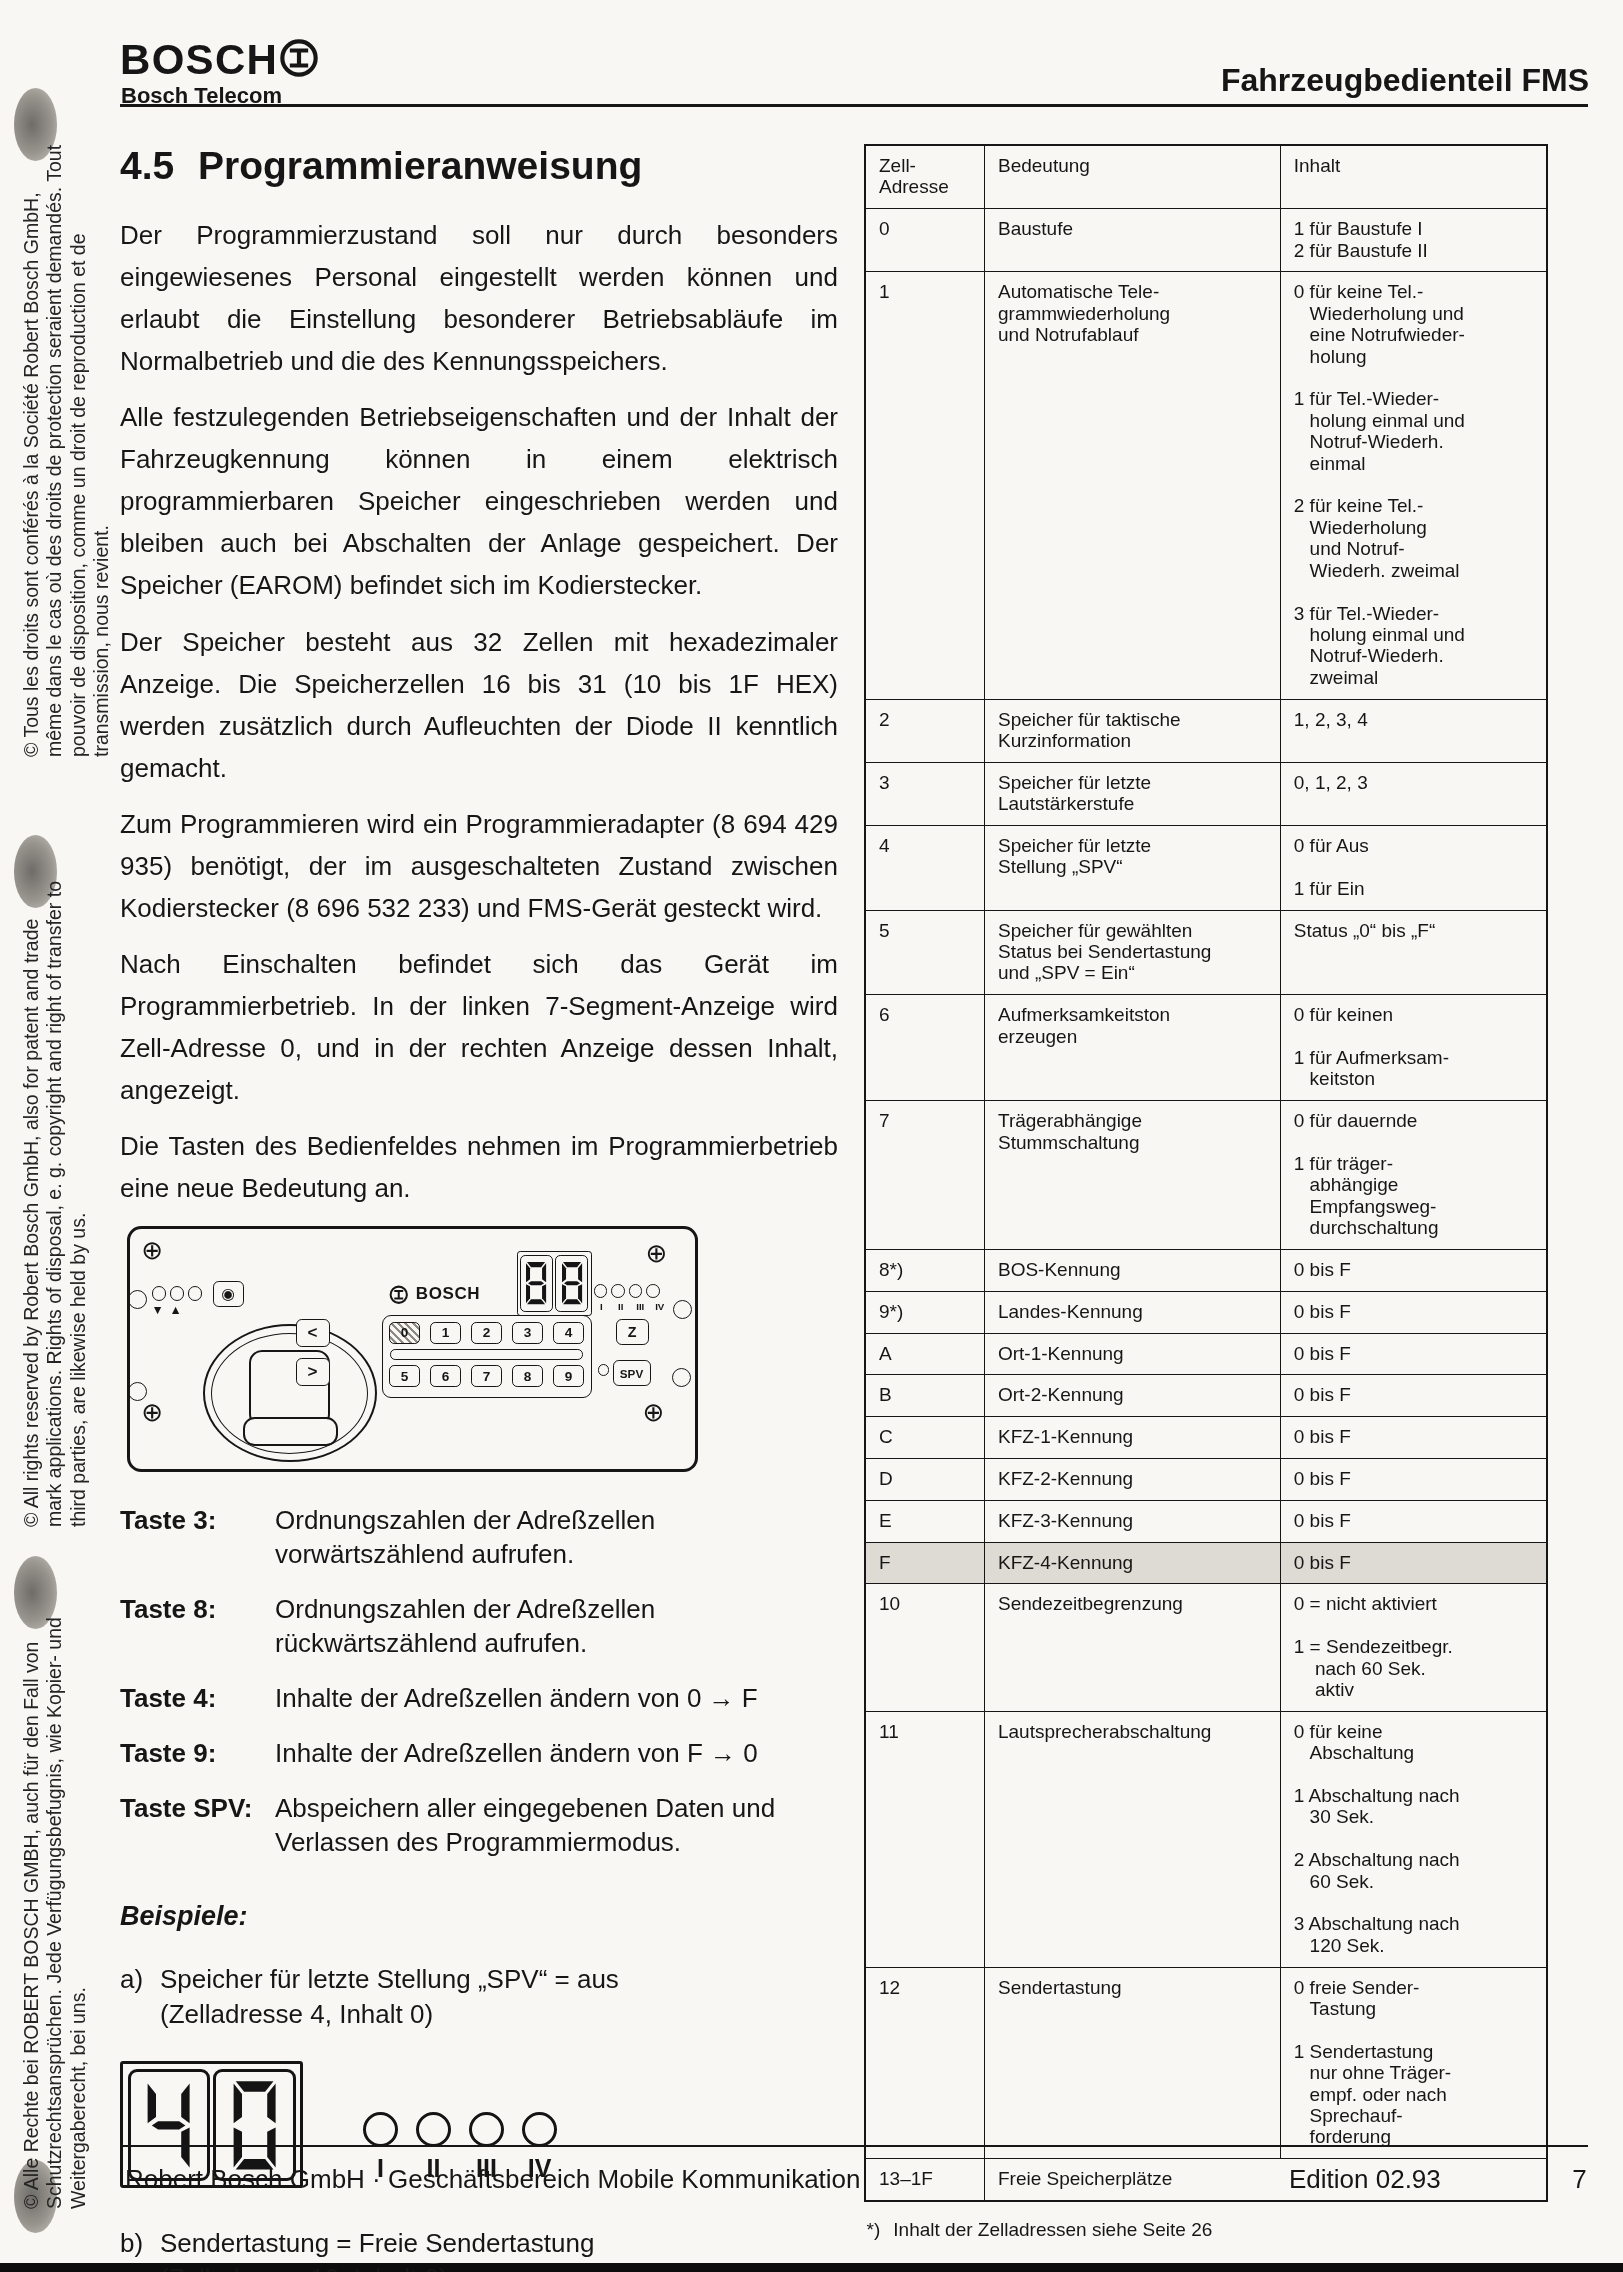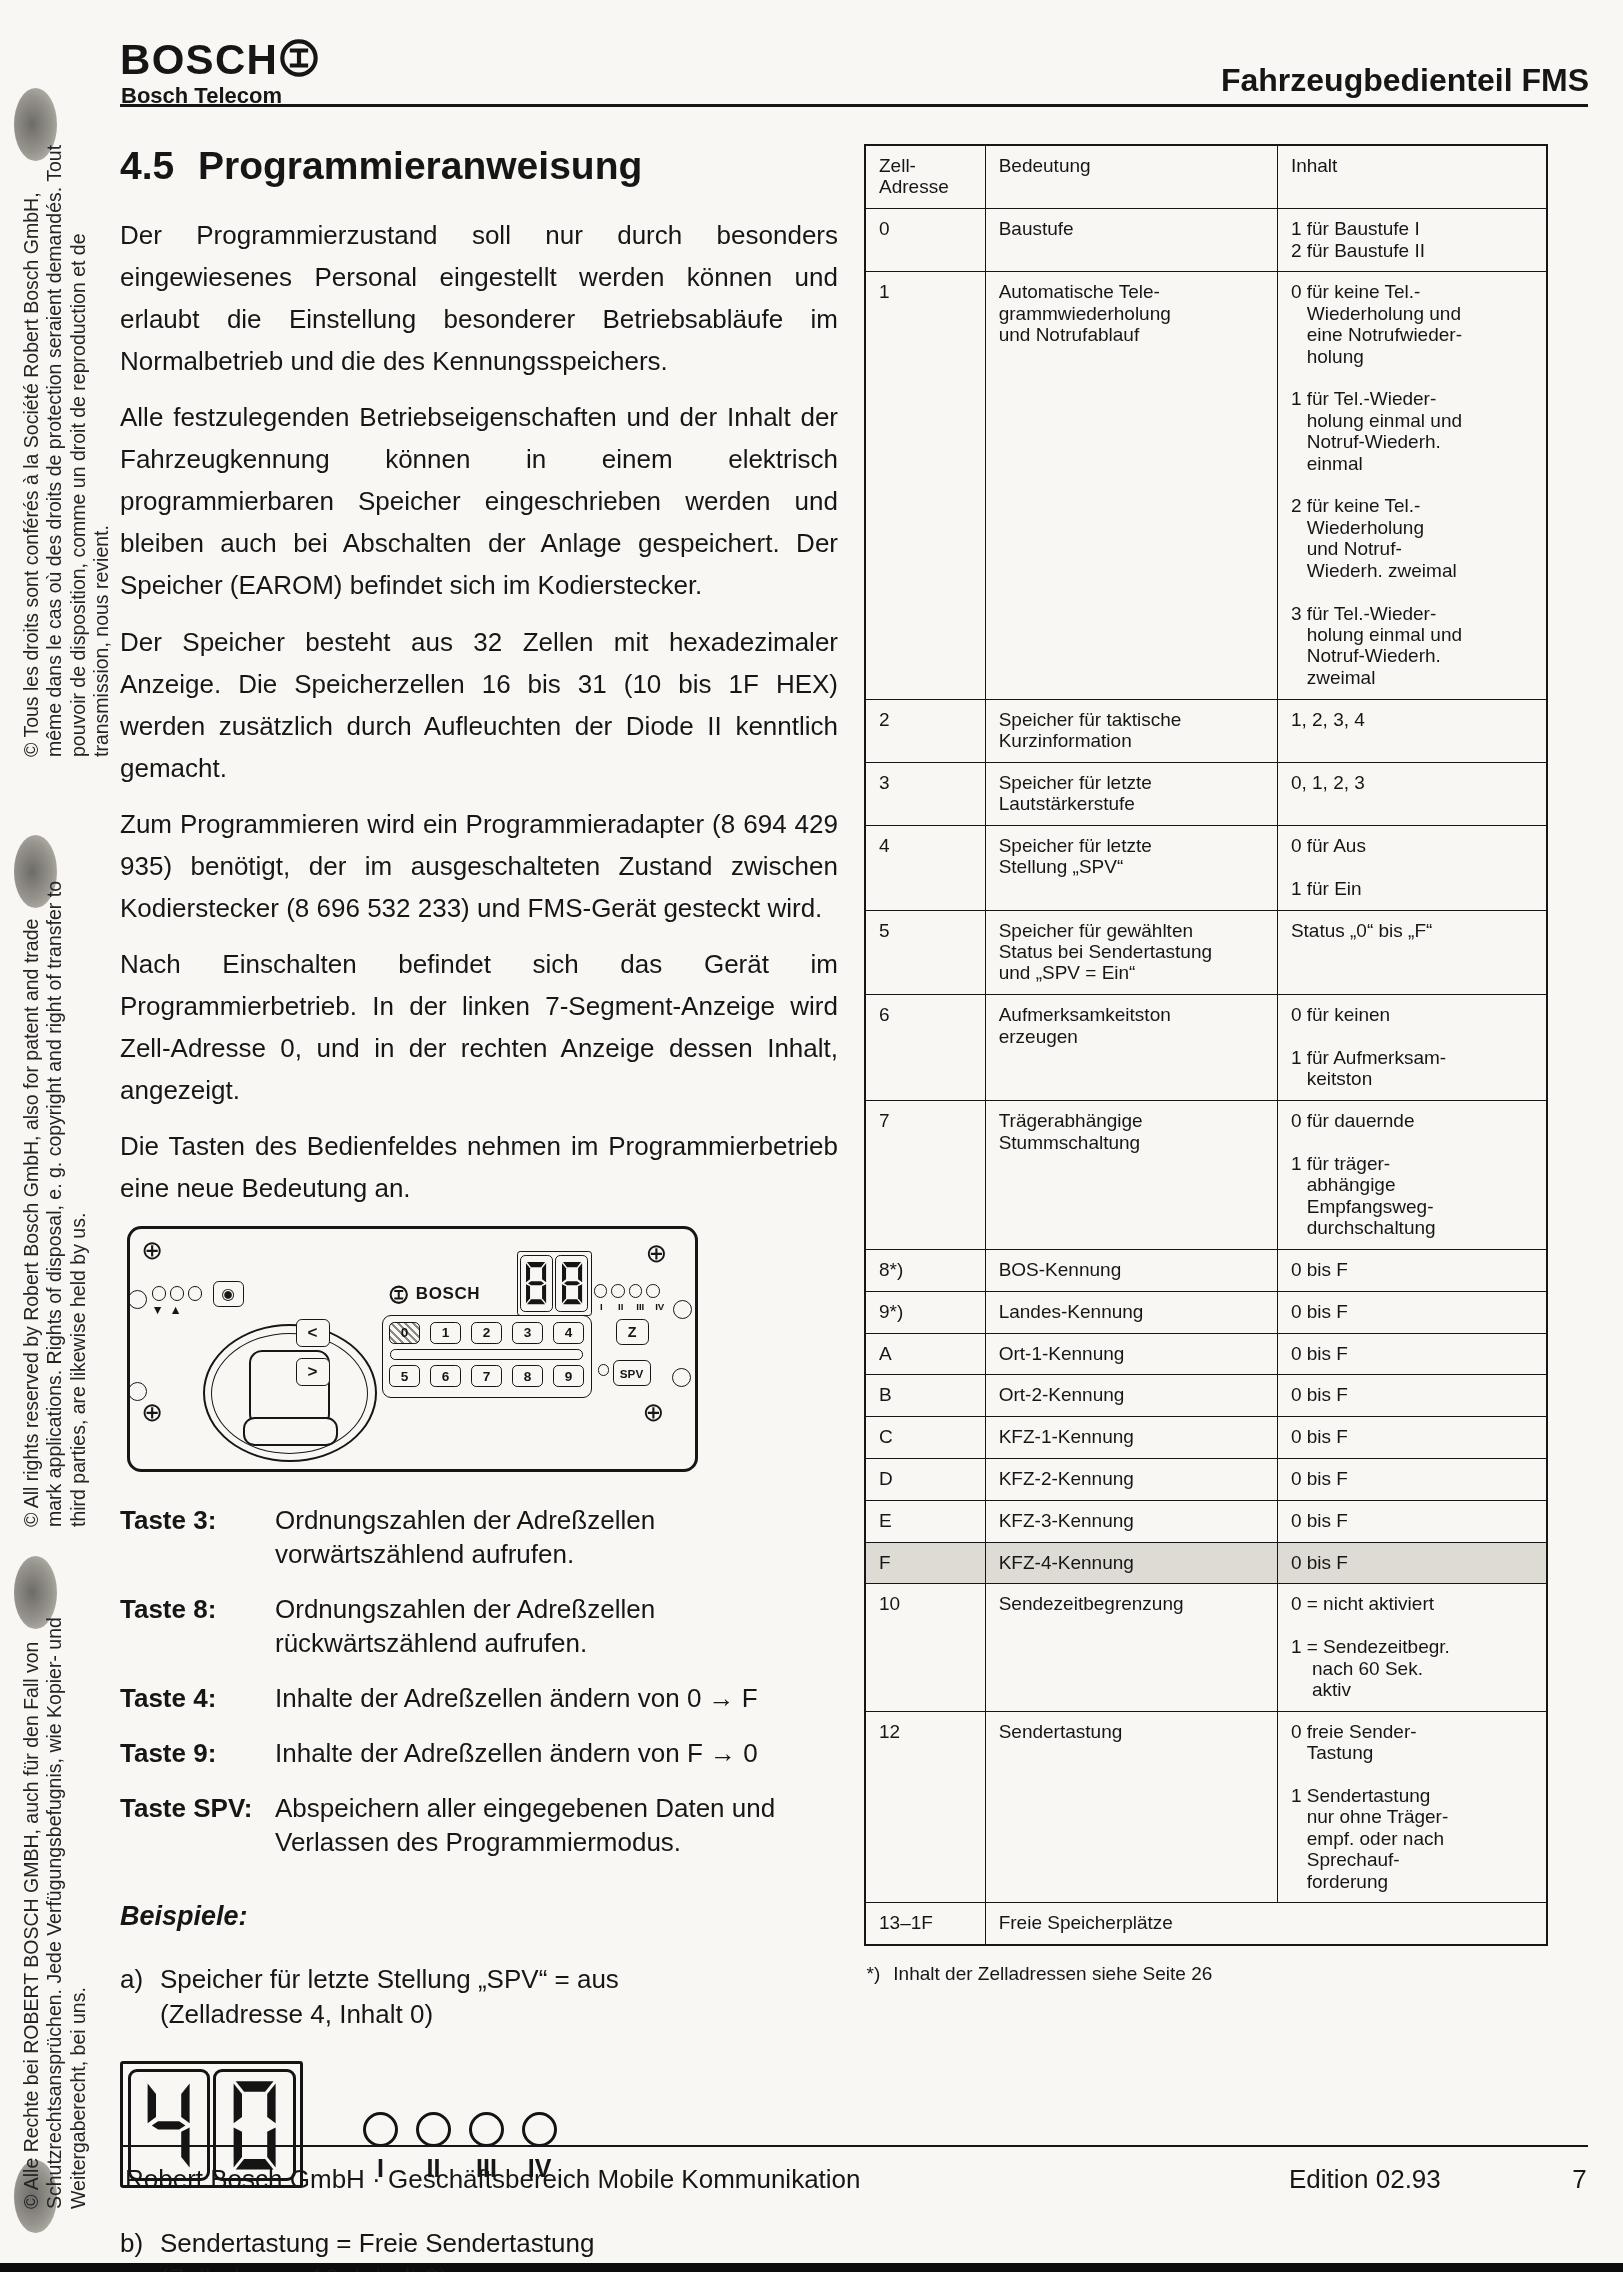--- a/index.html
+++ b/index.html
@@ -598,20 +598,35 @@
           <tr>
             <td class="c-addr">10</td>
             <td class="c-bed">Sendezeitbegrenzung</td>
             <td class="c-inh">0 = nicht aktiviert
 
 1 = Sendezeitbegr.
     nach 60 Sek.
     aktiv</td>
           </tr>
 
+          <tr>
+            <td class="c-addr">11</td>
+            <td class="c-bed">Lautsprecherabschaltung</td>
+            <td class="c-inh">0 für keine
+   Abschaltung
+
+1 Abschaltung nach
+   30 Sek.
+
+2 Abschaltung nach
+   60 Sek.
+
+3 Abschaltung nach
+   120 Sek.</td>
+          </tr>
 
           <tr>
             <td class="c-addr">12</td>
             <td class="c-bed">Sendertastung</td>
             <td class="c-inh">0 freie Sender-
    Tastung
 
 1 Sendertastung
    nur ohne Träger-
    empf. oder nach

